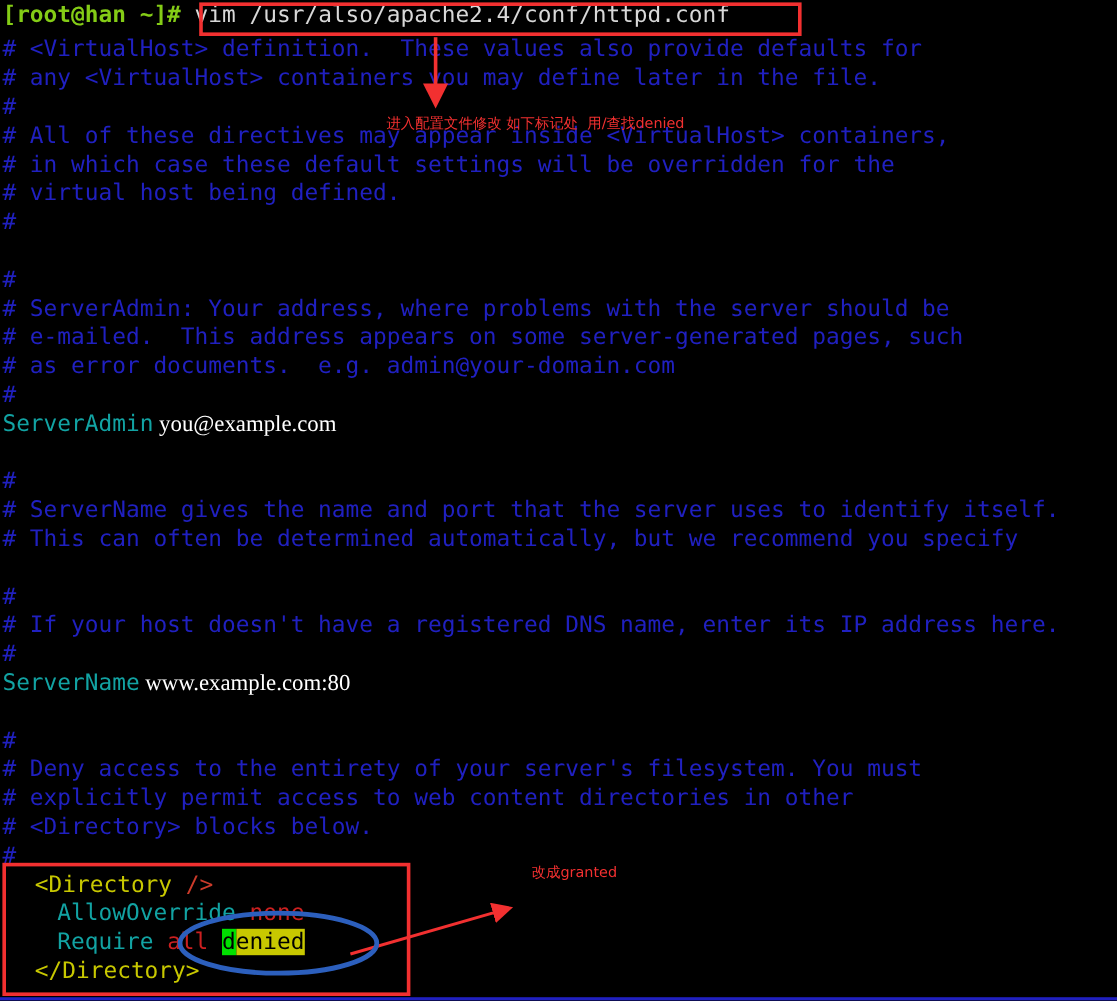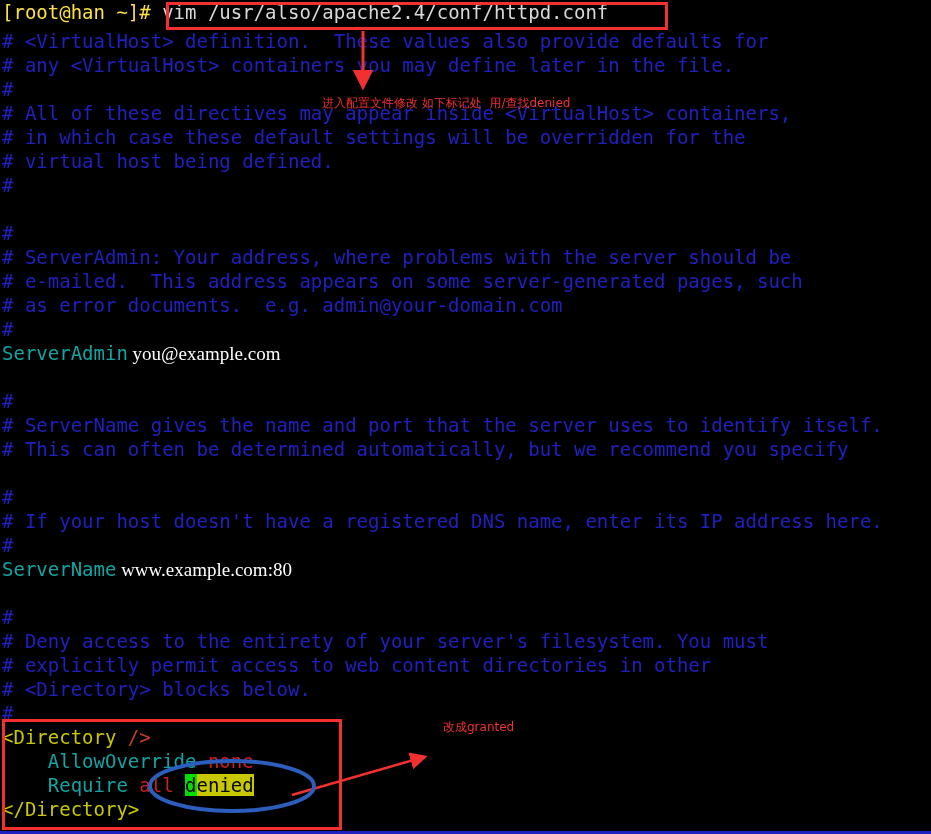--- a/index.html
+++ b/index.html
@@ -26,25 +26,25 @@
   .line {
     position: absolute;
     left: 2px;
     height: 24px;
     line-height: 24px;
     font-size: 19px;
     letter-spacing: 0px;
     white-space: pre;
   }
   .c-comment   { color: #2020c0; }
-  .c-prompt    { color: #fde047; }
+  .c-prompt    { color: #84cc16; font-weight: bold; }
   .c-cmd       { color: #d8d8d8; }
   .c-directive { color: #12a3a3; }
   .c-value     { color: #ffffff; font-family: Liberation Serif, serif; }
-  .c-tag       { color: #c8c800; }
+  .c-tag       { color: #c8c800; padding-left: 27px; }
   .c-slash     { color: #cc3b2a; }
   .c-arg       { color: #cc2020; }
   .c-hl        { background: #c8c800; color: #000000; }
   .c-cursor    { background: #00e000; color: #000000; }
 
   
   .anno-box {
     position: absolute;
     border: 3px solid #f23030;
     box-sizing: border-box;

